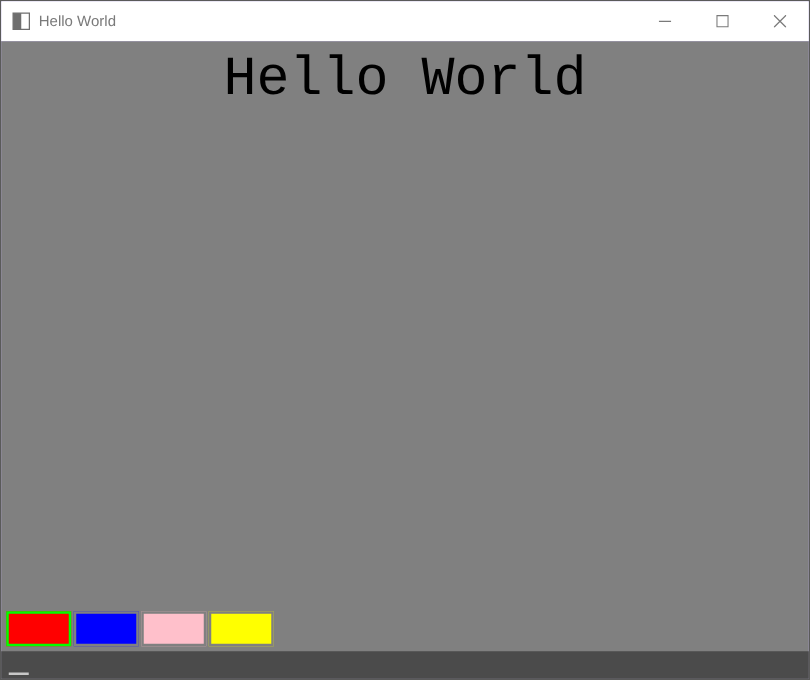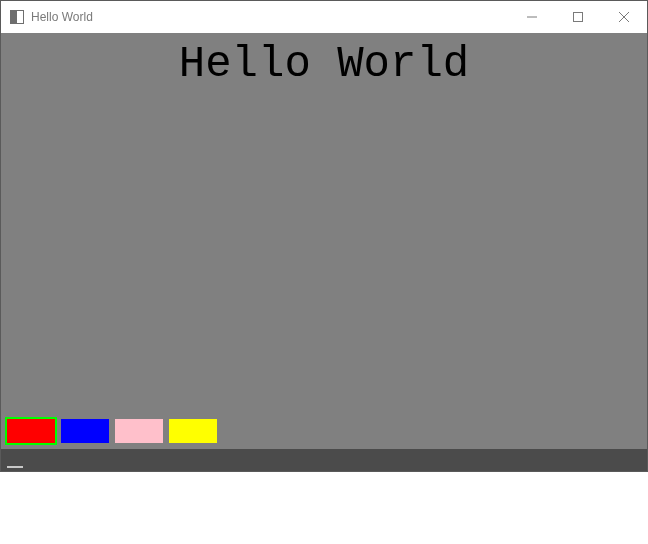--- a/index.html
+++ b/index.html
@@ -9,21 +9,21 @@
     }
     body {
       width: 648px;
       height: 544px;
       background: #fff;
       font-family: "Segoe UI", Arial, sans-serif;
       overflow: hidden;
     }
     .window {
       width: 648px;
-      height: 472px;
+      height: 544px;
       border: 1px solid #5a5a5a;
       display: flex;
       flex-direction: column;
       background: #c4b5fd;
     }
     .titlebar {
       height: 32px;
       background: #ffffff;
       display: flex;
       align-items: center;

